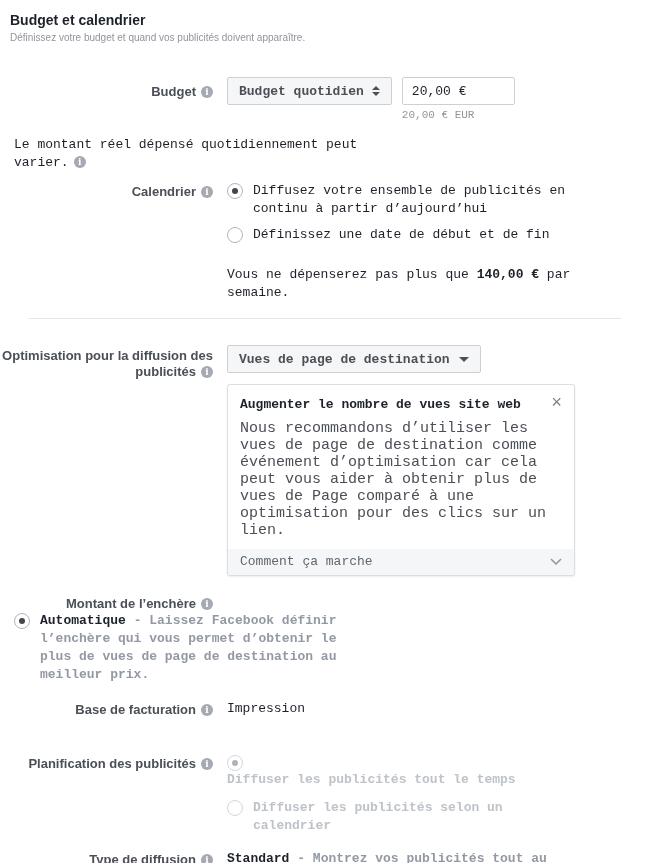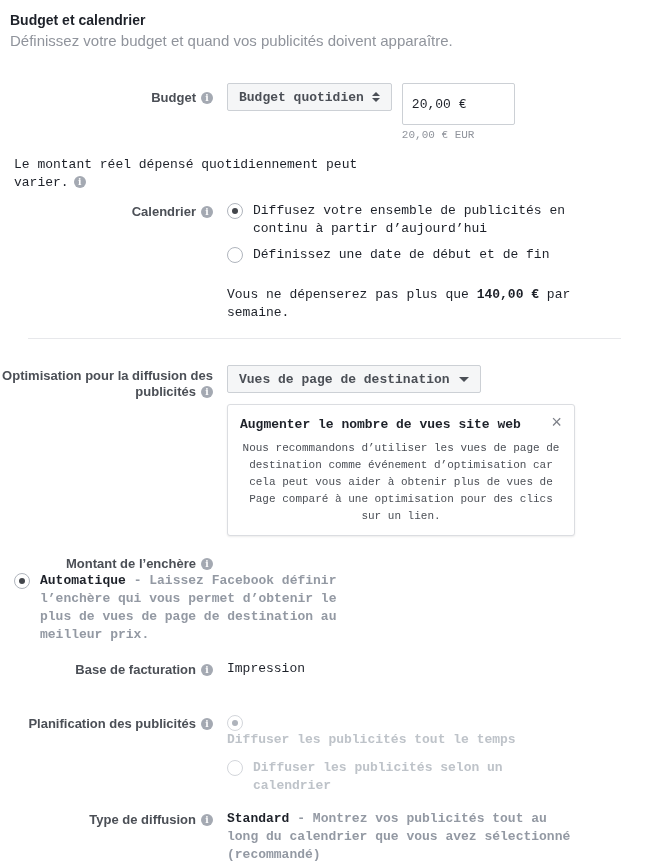--- a/index.html
+++ b/index.html
@@ -6,21 +6,21 @@
   html, body { width: 651px; }
   body {
     height: 863px;
     background: #ffffff;
     font-family: "Liberation Sans", "DejaVu Sans", sans-serif;
     color: #1d2129;
     overflow: hidden;
   }
   .header { padding: 12px 10px 0 10px; }
   .page-title { font-size: 14px; font-weight: bold; color: #1d2129; margin-bottom: 4px; }
-  .page-subtitle { font-size: 15px; color: #90949c; }
+  .page-subtitle { font-size: 10px; color: #90949c; }
 
   .form { margin-top: 34px; }
   .form-row { display: flex; align-items: flex-start; }
   .row-label {
     width: 213px; flex-shrink: 0; text-align: right;
     font-size: 13px; font-weight: bold; color: #4b4f56; line-height: 16px;
     padding-top: 2px;
   }
   .row-label.ctrl-align { padding-top: 7px; }
   .row-label.opt-align { padding-top: 3px; }
@@ -50,21 +50,21 @@
     white-space: nowrap;
   }
   .sort-icon { display: inline-flex; flex-direction: column; margin-left: 8px; }
   .tri { width: 0; height: 0; border-left: 4px solid transparent; border-right: 4px solid transparent; }
   .tri-up { border-bottom: 4px solid #4b4f56; margin-bottom: 2px; }
   .tri-down { border-top: 4px solid #4b4f56; }
   .tri-down.big { border-left-width: 5px; border-right-width: 5px; border-top-width: 5px; margin-left: 9px; }
 
   .amount-col { margin-left: 10px; }
   .amount-input {
-    width: 113px; height: 42px; border: 1px solid #ccd0d5; border-radius: 2px;
+    width: 113px; height: 28px; border: 1px solid #ccd0d5; border-radius: 2px;
     padding: 0 9px; font-size: 13px; font-family: inherit; color: #1d2129; background: #fff;
   }
   .amount-helper { margin-top: 4px; font-size: 11px; color: #90949c; line-height: 13px; }
 
   .radio-option { display: flex; align-items: flex-start; }
   .radio {
     width: 16px; height: 16px; border-radius: 50%; border: 1px solid #b0b5bd;
     background: #fff; flex-shrink: 0; margin: 1px 10px 0 0; position: relative; cursor: pointer;
   }
   .radio.checked::after {
@@ -84,21 +84,21 @@
     width: 348px; margin-top: 11px; background: #fff;
     border: 1px solid #dbdde1; border-radius: 3px;
     box-shadow: 0 1px 2px rgba(0,0,0,0.08); overflow: hidden;
   }
   .card-head { display: flex; justify-content: space-between; align-items: flex-start; padding: 11px 12px 0 12px; }
   .card-title { font-weight: bold; font-size: 13px; color: #1d2129; line-height: 17px; }
   .card-close {
     background: none; border: none; font-size: 18px; color: #7f828a; line-height: 15px;
     cursor: pointer; padding: 0; font-family: inherit;
   }
-  .card-body { padding: 7px 12px 10px 12px; font-size: 11px; line-height: 17px; color: #4b4f56; text-align: center; }
+  .card-body { padding: 7px 12px 10px 12px; font-size: 15px; line-height: 17px; color: #4b4f56; }
   .card-footer {
     display: flex; justify-content: space-between; align-items: center;
     background: #f5f6f7; padding: 0 12px; height: 26px;
     font-size: 13px; color: #606770; cursor: pointer;
   }
 
   .advanced-toggle {
     margin-left: 170px; font-size: 13px; color: #4b4f56;
     display: inline-flex; align-items: center; cursor: pointer;
   }
@@ -186,20 +186,26 @@
           <span>Vues de page de destination</span>
           <span class="tri tri-down big"></span>
         </button>
 
         <div class="reco-card">
           <div class="card-head">
             <div class="card-title">Augmenter le nombre de vues site web</div>
             <button class="card-close">×</button>
           </div>
           <div class="card-body">Nous recommandons d’utiliser les vues de page de destination comme événement d’optimisation car cela peut vous aider à obtenir plus de vues de Page comparé à une optimisation pour des clics sur un lien.</div>
+          <div class="card-footer">
+            <span>Comment ça marche</span>
+            <svg width="12" height="8" viewBox="0 0 12 8">
+                <path d="M1 1l5 5 5-5" stroke="#90949c" stroke-width="1.5" fill="none"></path>
+              </svg>
+          </div>
         </div>
       </div>
     </div>
 
     
     <div class="form-row mb10">
       <div class="row-label">
         <span>Montant de l’enchère</span><span class="info-icon"></span>
       </div>
       <div class="row-content">

